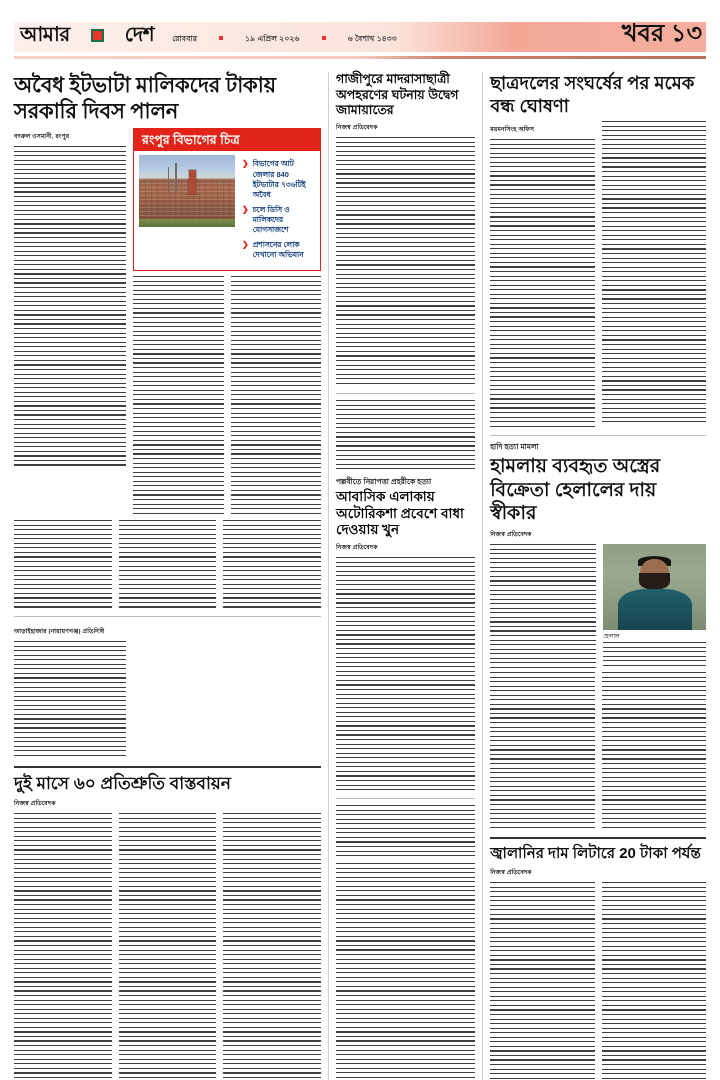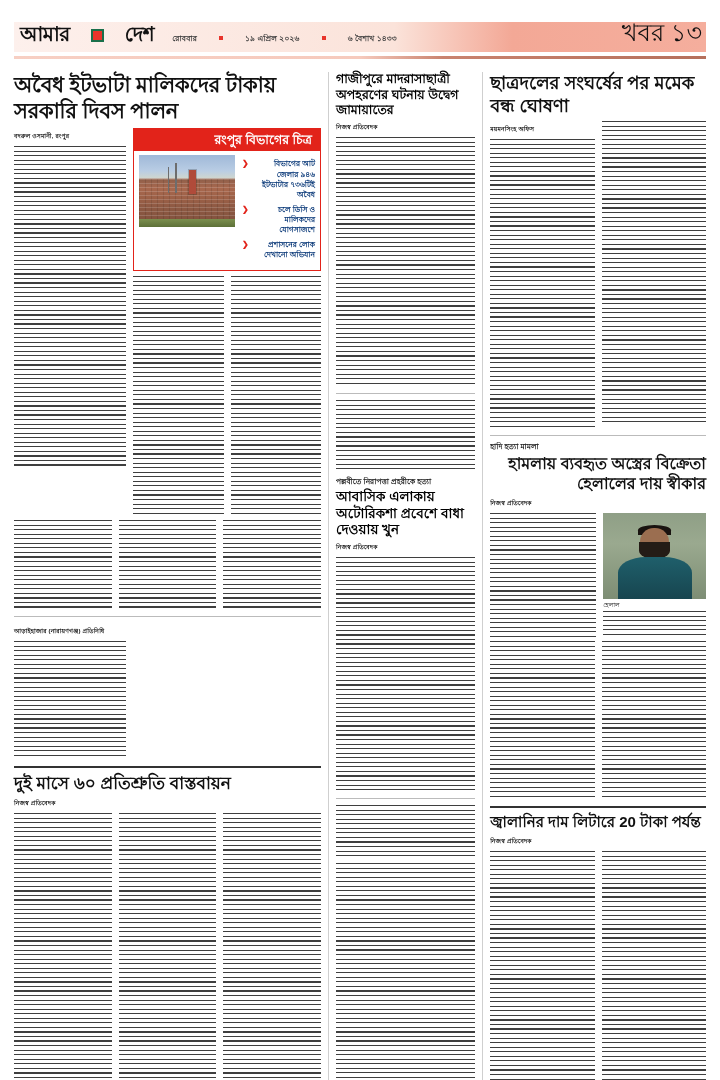--- a/index.html
+++ b/index.html
@@ -39,21 +39,21 @@
   .mast-date {
     font-size:7.5px; color:#3a3a3a; font-weight:bold;
     letter-spacing:0.2px;
   }
   .mast-dot {
     display:inline-block; width:4px; height:4px;
     background:#e8342b; margin:0 4px; position:relative; top:-1px;
   }
   .mast-right {
     position:absolute; right:4px; top:6px;
-    font-size:24px; font-weight:normal; color:#111;
+    font-size:24px; font-weight:bold; color:#111;
     line-height:1.1;
   }
   .mast-rule {
     position:absolute; left:0; right:0; top:42px; height:3px;
     background:linear-gradient(to right,#f7cfc3 0%,#f6cabd 50%,#c9836f 62%,#b5705c 100%);
   }
 
   
   .page {
     margin:10px 14px 0 14px;
@@ -209,34 +209,34 @@
 
     <div>
       <div class="h1">অবৈধ ইটভাটা মালিকদের টাকায় সরকারি দিবস পালন</div>
 
       <div style="display:flex; gap:7px;">
         <div style="width:112px;">
           <div class="byline">বদরুল ওসমানী, রংপুর</div>
           <div class="btcol" style="height:320px;"></div>
         </div>
 
-        <div style="flex:1;text-align:right;">
+        <div style="flex:1;">
           <div class="infobox">
             <div class="banner-red">রংপুর বিভাগের চিত্র</div>
             <div class="infobox-inner">
               <div class="photo brick-photo" style="width:96px;height:72px;">
                 <div class="pole" style="left:30%;top:16%;height:36%;"></div>
                 <div class="pole" style="left:38%;top:10%;height:42%;"></div>
                 <div class="chimney"></div>
                 <div class="grass"></div>
               </div>
               <div class="bullets" style="flex:1;">
                 <div class="bullet">
                   <span class="bmark">❯</span>
-                  <span>বিভাগের আট জেলার ৯৪৬ ইটভাটার ৭৩৬টিই অবৈধ</span>
+                  <span>বিভাগের আট জেলার 840 ইটভাটার ৭৩৬টিই অবৈধ</span>
                 </div>
                 <div class="bullet">
                   <span class="bmark">❯</span>
                   <span>চলে ডিসি ও মালিকদের যোগসাজশে</span>
                 </div>
                 <div class="bullet">
                   <span class="bmark">❯</span>
                   <span>প্রশাসনের লোক দেখানো অভিযান</span>
                 </div>
               </div>
@@ -325,21 +325,21 @@
         <div style="flex:1;">
           <div class="btcol" style="height:302px;margin-top:0;"></div>
         </div>
       </div>
     </div>
 
     <div class="rule-thin"></div>
 
     <div>
       <div class="kicker">হাদি হত্যা মামলা</div>
-      <div class="h2" style="font-size:16px;text-align:right;">হামলায় ব্যবহৃত অস্ত্রের বিক্রেতা হেলালের দায় স্বীকার</div>
+      <div class="h2" style="font-size:19px;">হামলায় ব্যবহৃত অস্ত্রের বিক্রেতা হেলালের দায় স্বীকার</div>
       <div class="byline">নিজস্ব প্রতিবেদক</div>
 
       <div style="display:flex; gap:7px; margin-top:2px;">
         <div style="width:106px;">
           <div class="btcol" style="height:124px;"></div>
         </div>
         <div style="flex:1;">
           <div class="photo portrait-m" style="width:100%;height:86px;">
             <div class="hair"></div>
             <div class="face"></div>

